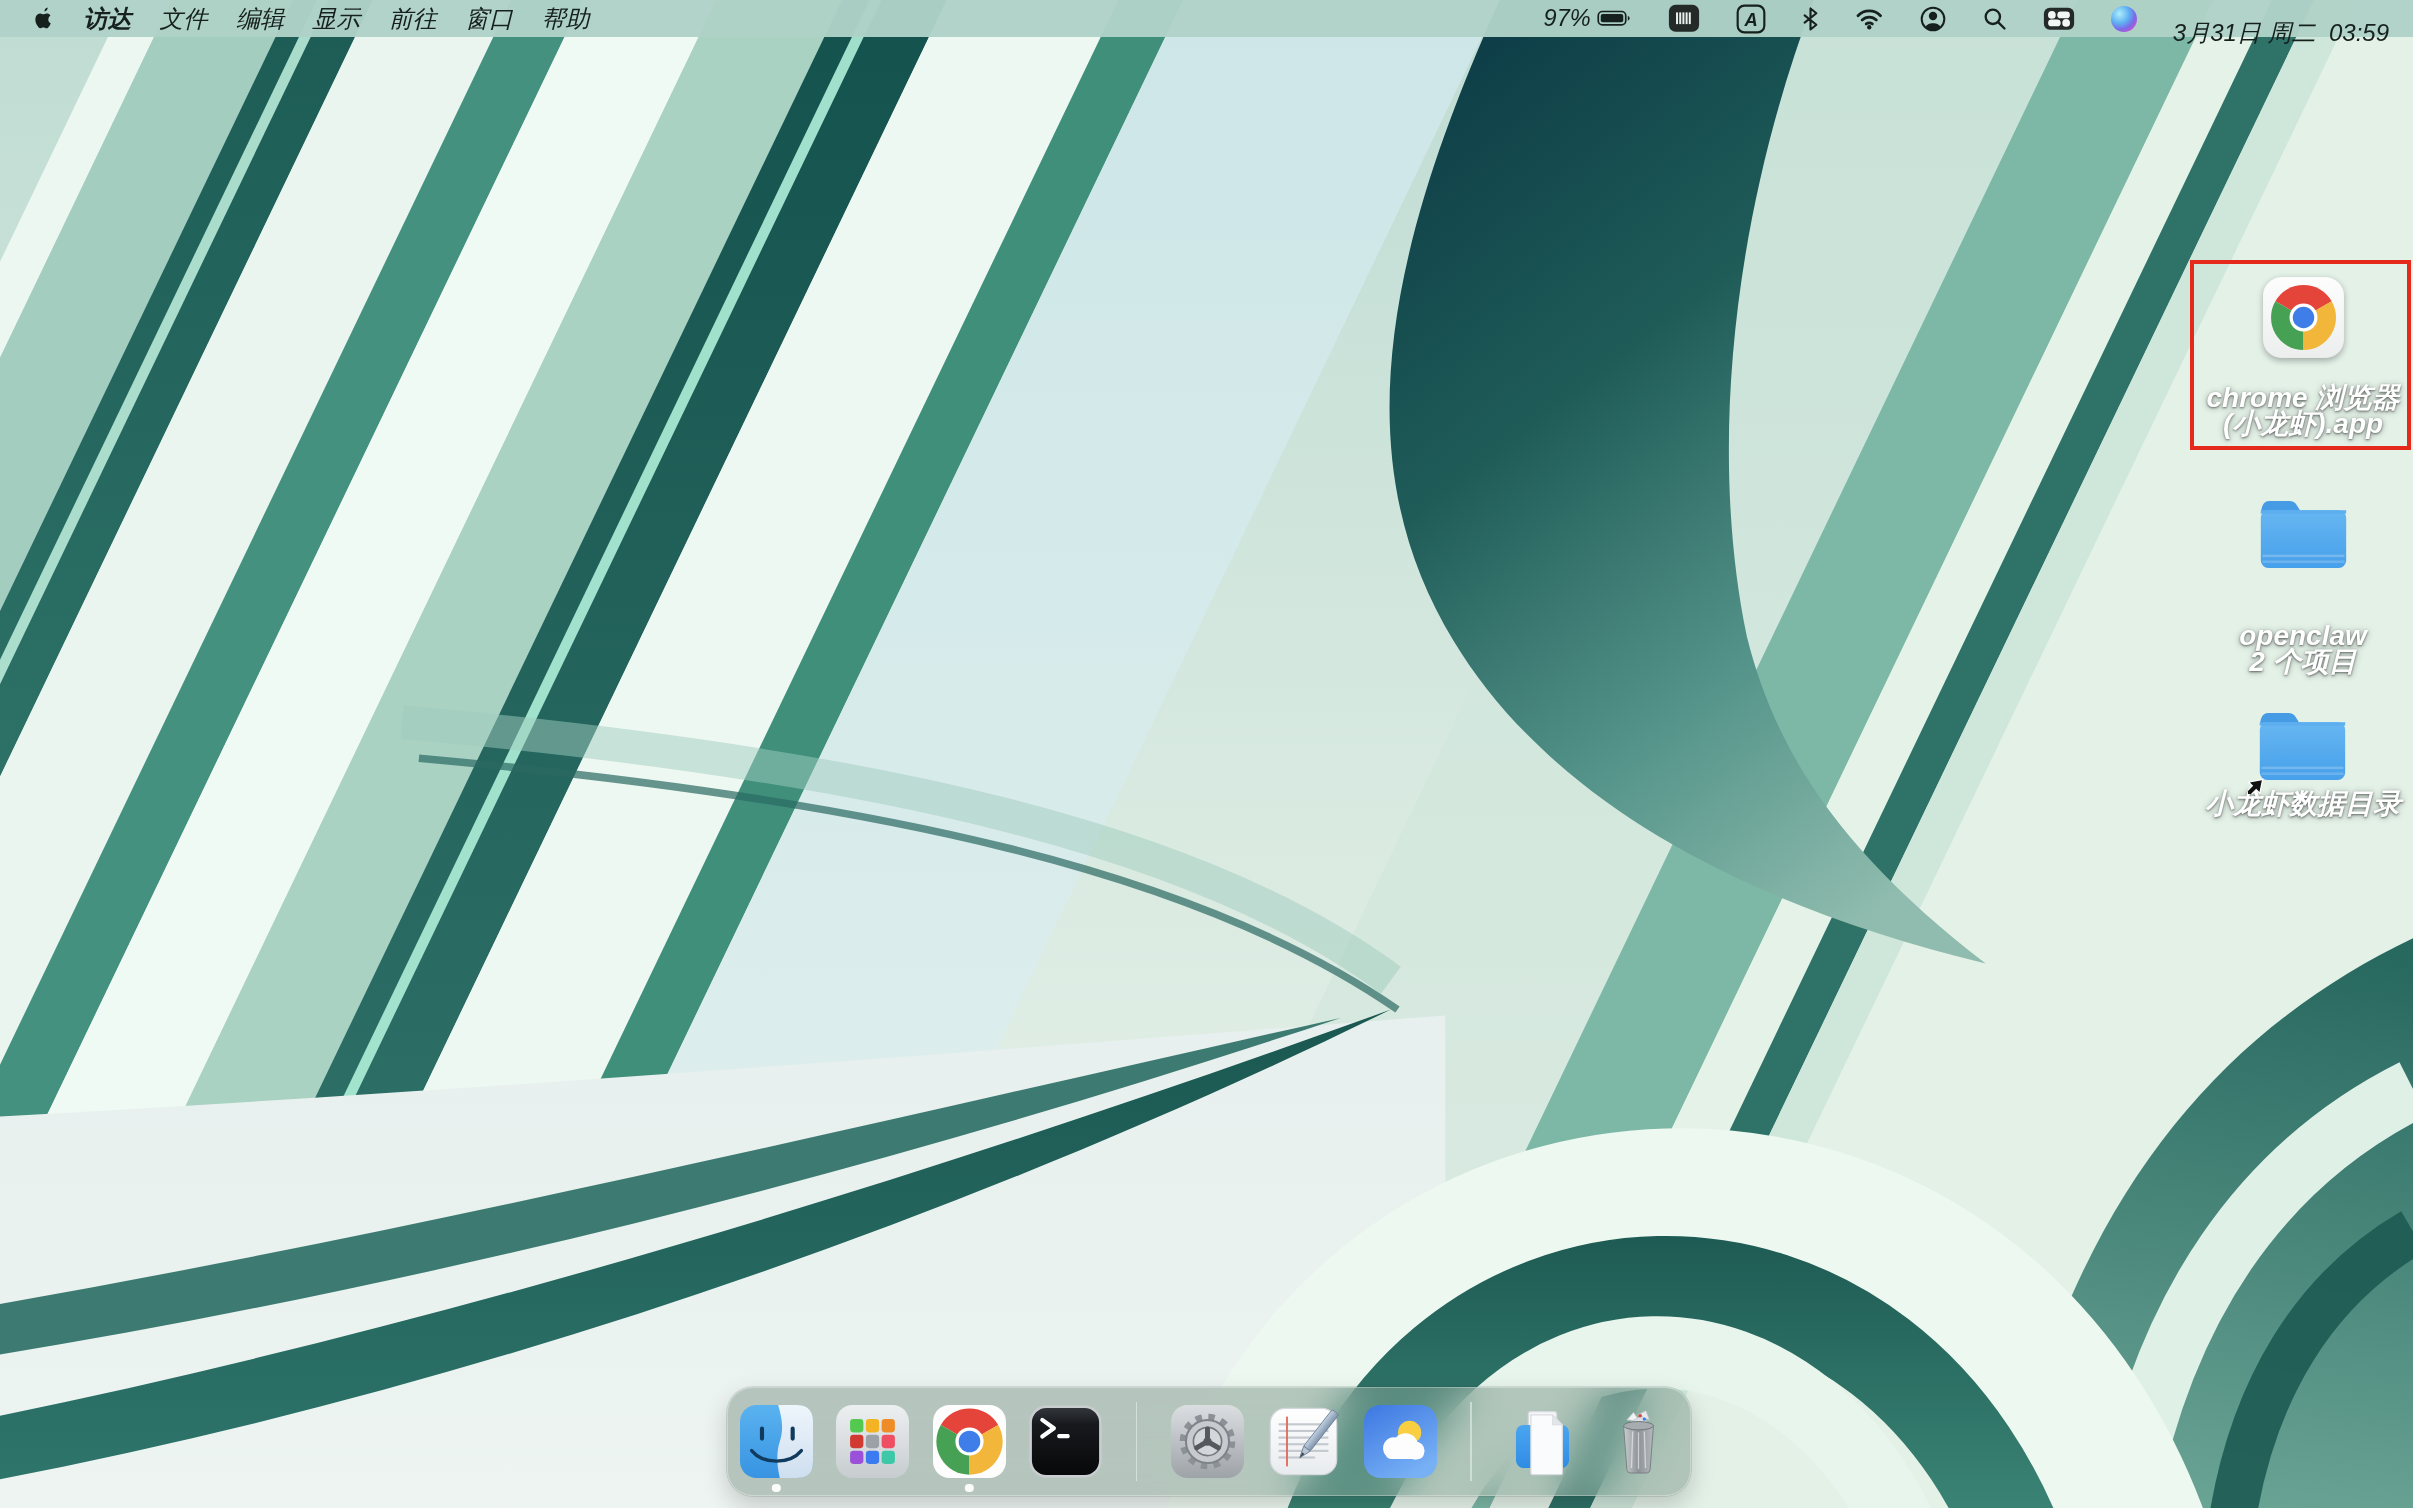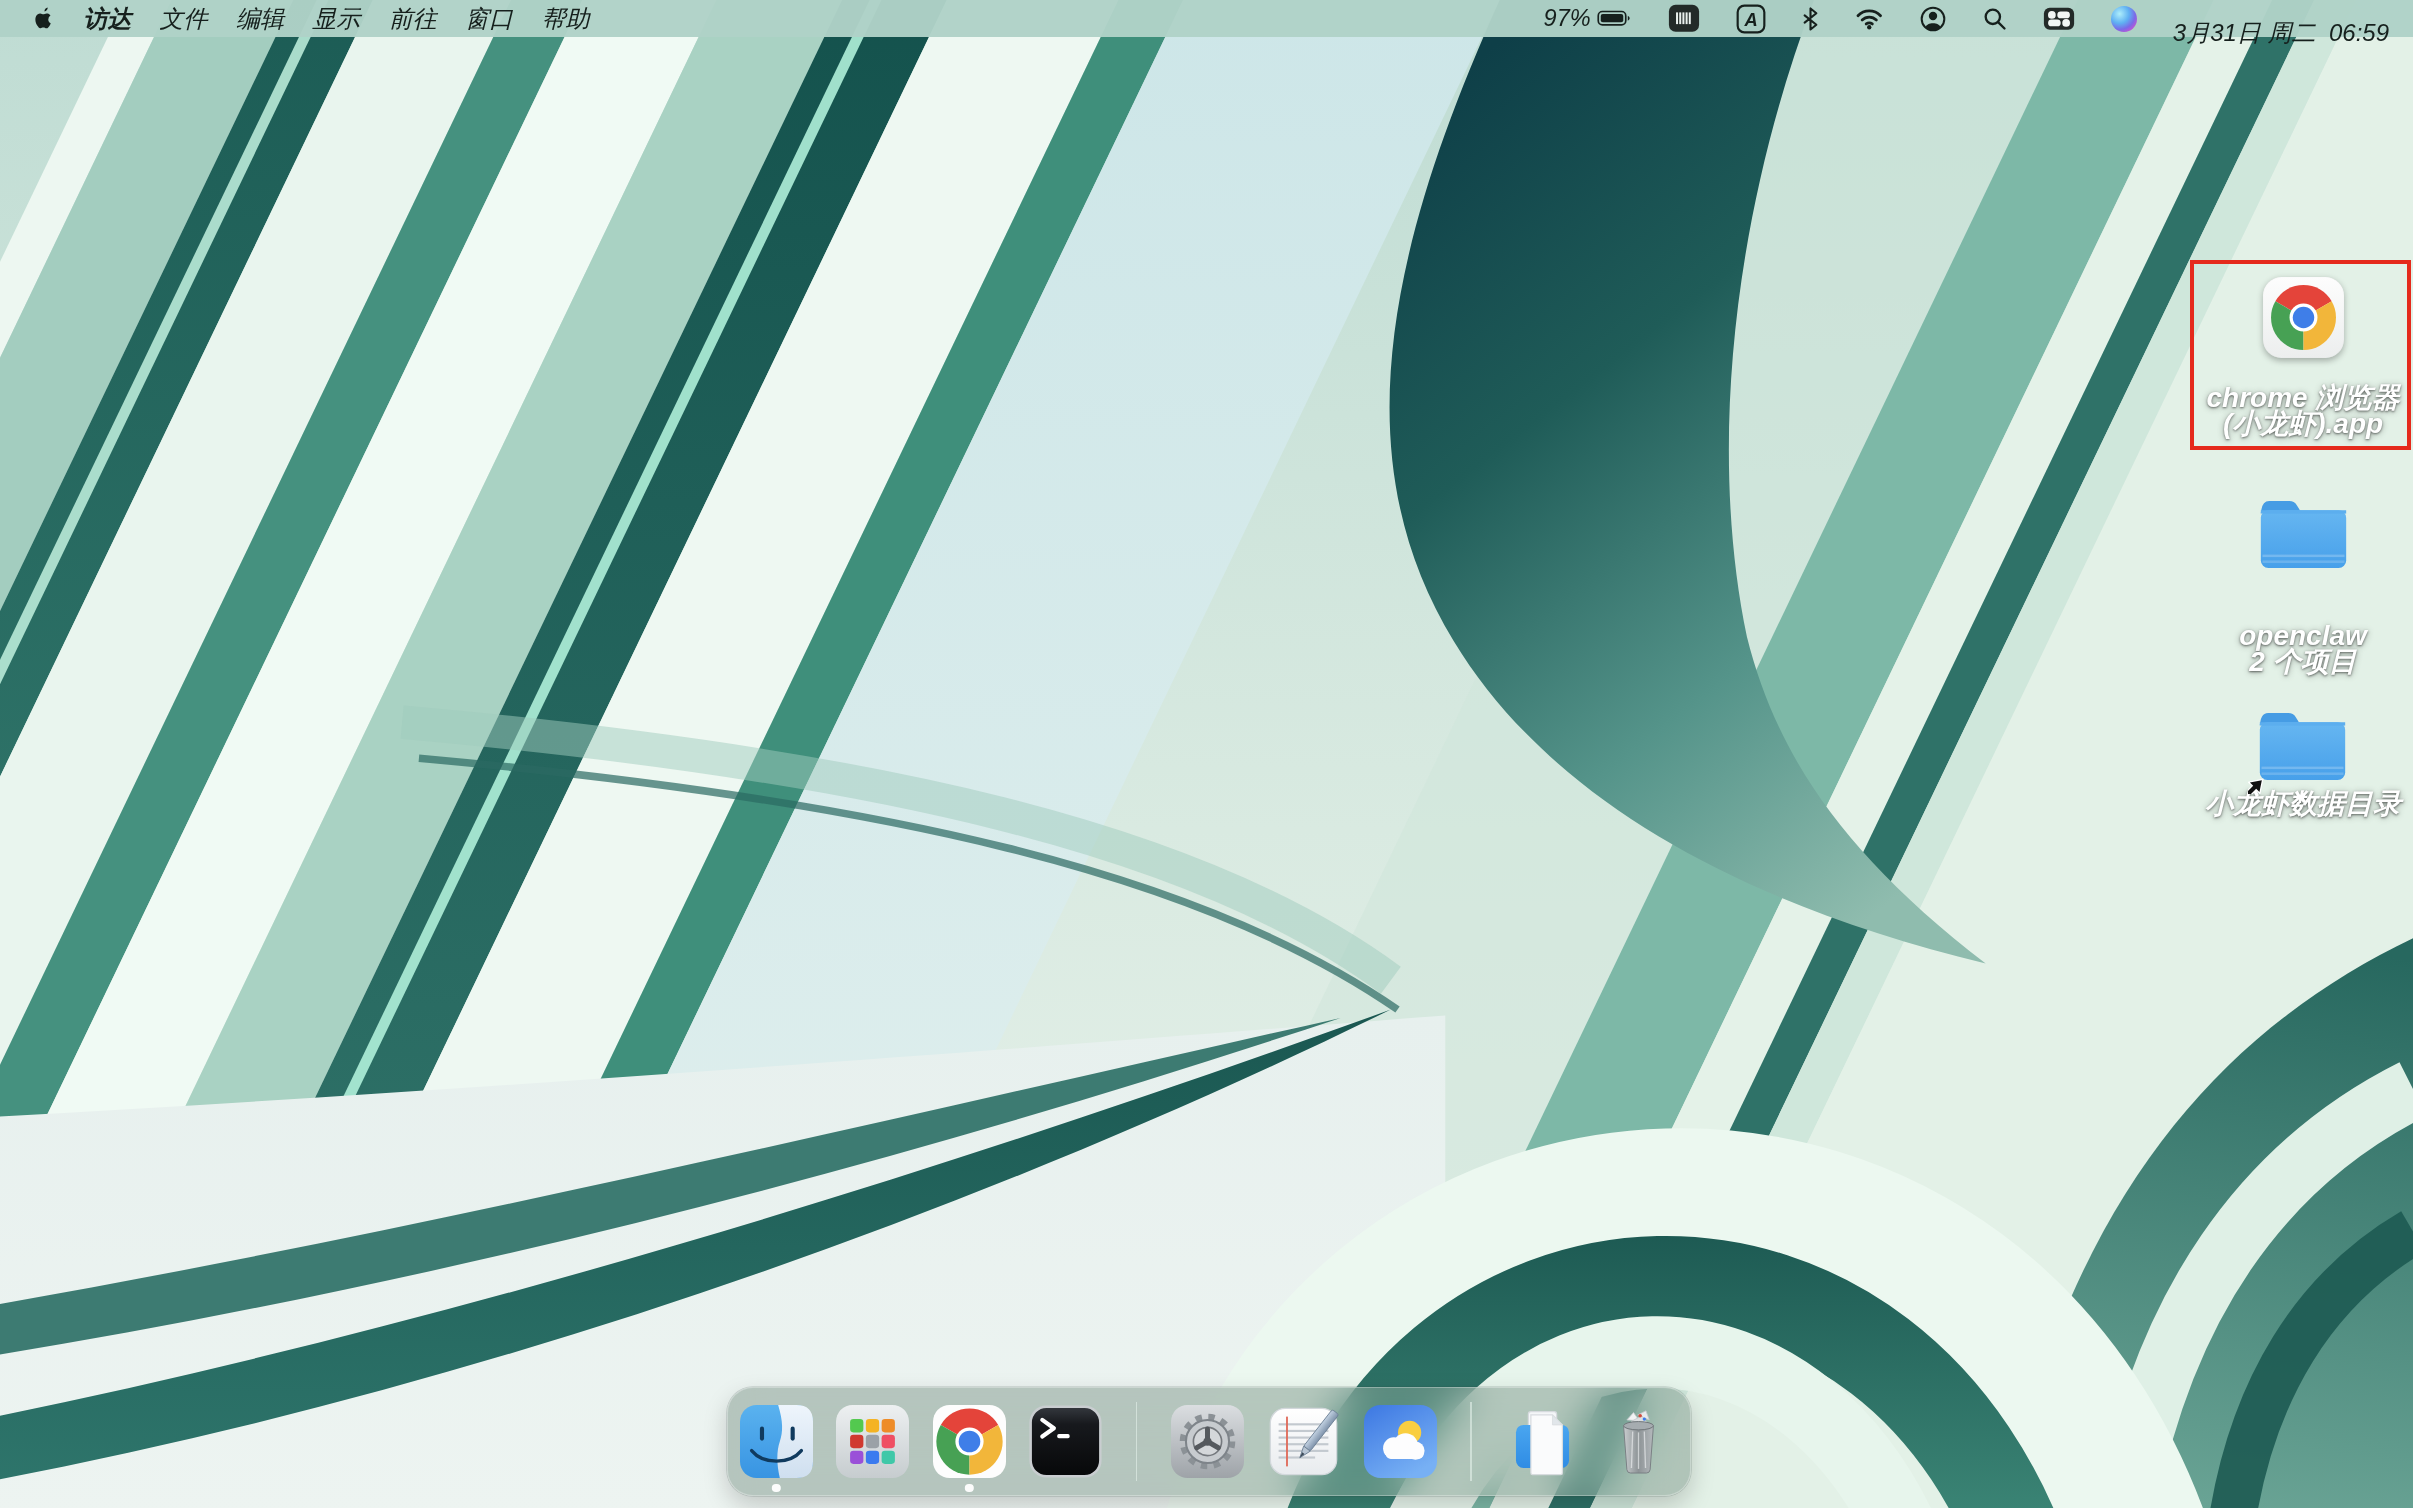--- a/index.html
+++ b/index.html
@@ -198,21 +198,21 @@
       <svg width="32" height="23.5" viewBox="0 0 38 28">
         <rect x="1" y="1" width="36" height="26" rx="7" fill="#232a28"></rect>
         <circle cx="10.5" cy="9.5" r="4.6" fill="#f2f6f4"></circle>
         <rect x="17" y="5.5" width="15" height="8" rx="4" fill="#f2f6f4"></rect>
         <rect x="6" y="15" width="15" height="8" rx="4" fill="#f2f6f4"></rect>
         <circle cx="27.5" cy="19" r="4.6" fill="#f2f6f4"></circle>
       </svg>
       <span class="siri-ball"></span>
       <span class="clock">
         <span>3月31日 周二</span>
-        <span>06:59</span>
+        <span>03:59</span>
       </span>
     </div>
   </header>
 
   <div class="desk-item" style="left:2263px;top:277px;">
     <div class="app-plate">
       <svg width="65" height="65" viewBox="0 0 100 100">
         <path d="M50 50 L6.7 25 A50 50 0 0 1 93.3 25 Z" fill="#e4443a"></path>
         <path d="M50 50 L6.7 25 A50 50 0 0 0 50 100 Z" fill="#47a154"></path>
         <path d="M50 50 L50 100 A50 50 0 0 0 93.3 25 Z" fill="#f2b63a"></path>

